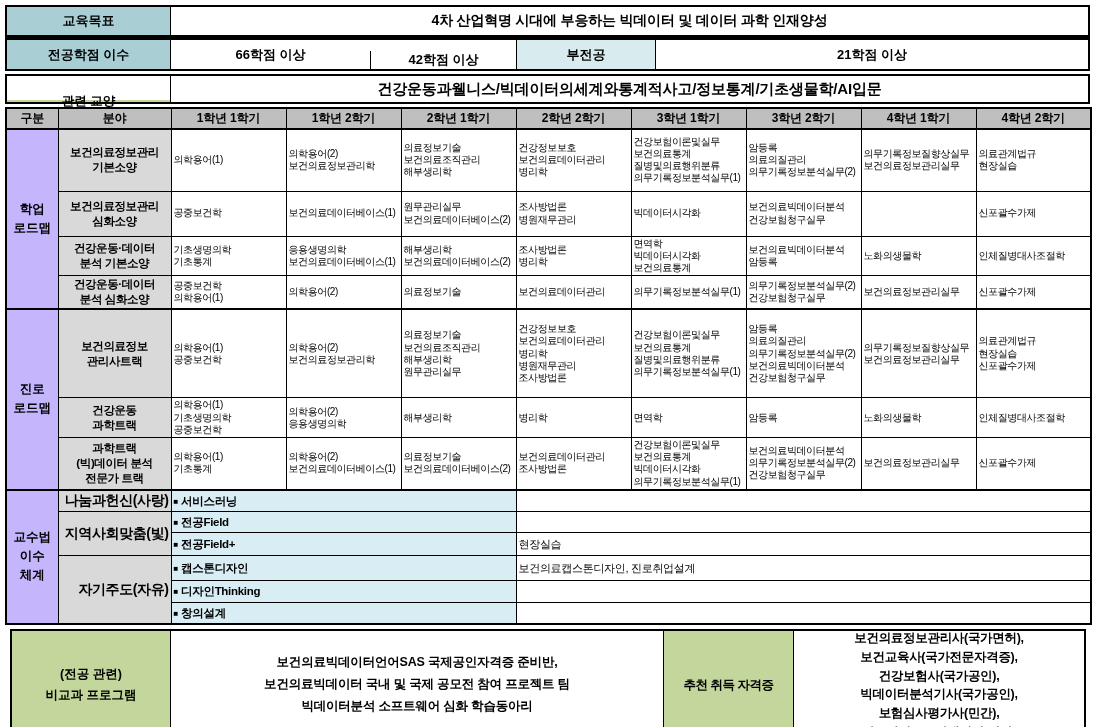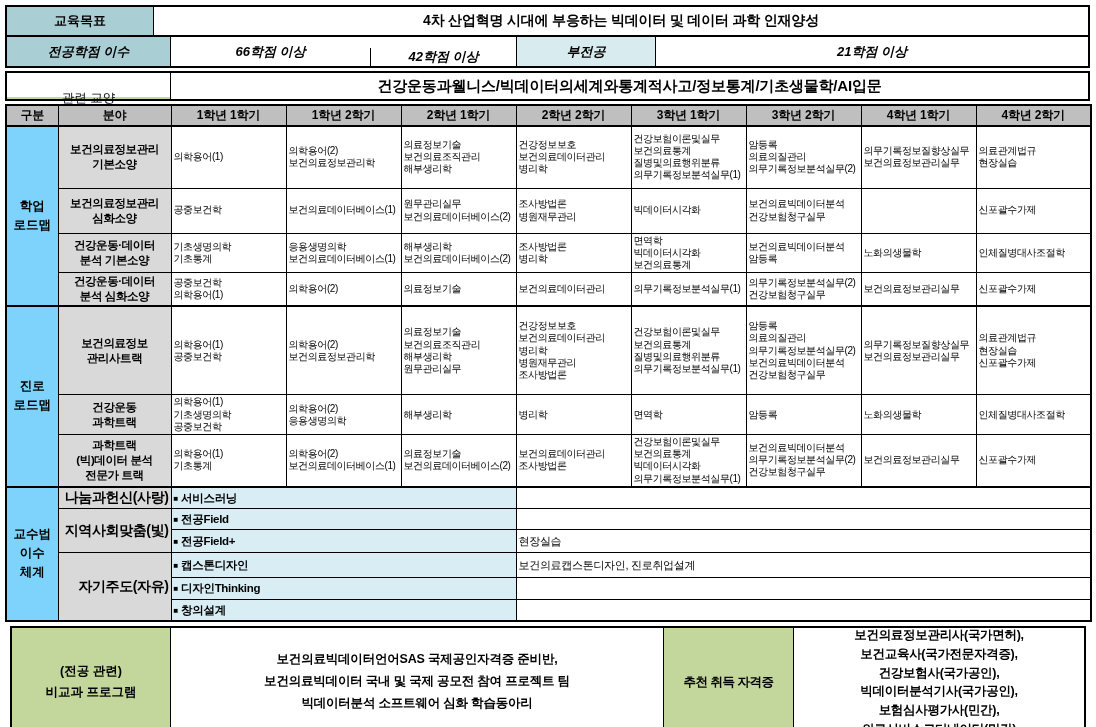--- a/index.html
+++ b/index.html
@@ -4,38 +4,38 @@
 <style>
   html,body{margin:0;padding:0;background:#fff;}
   .wrap{
     position:relative; width:1096px; height:727px; box-sizing:border-box;
     background:#fff; font-family:"Liberation Sans", sans-serif; color:#000;
     padding:5px 0 0 5px; overflow:hidden;
   }
   .box{ width:1085px; border:2px solid #000; box-sizing:border-box; background:#fff; }
   .gap{ height:3px; }
   .brow{ display:flex; align-items:stretch; }
-  .brow + .brow{ border-top:2px solid #000000;font-style:italic; }
+  .brow + .brow{ border-top:5px solid #000000; }
   .bcell{ box-sizing:border-box; display:flex; align-items:center; justify-content:center; text-align:center; }
   .bcell + .bcell{ border-left:1px solid #000; }
   .teal{ background:#a9cfd4; }
   .lblue{ background:#d8ecef; }
   .green{ background:#c3d69b; }
   .lbl{ font-weight:bold; font-size:13px; }
   .title-cell{ flex:1; font-weight:bold; font-size:14px; letter-spacing:-0.2px; }
   .credit-cell{ font-weight:bold; font-size:13px; }
   .liberal-val{ flex:1; font-weight:600; font-size:15px; letter-spacing:-0.2px; }
 
   table.roadmap{ border-collapse:collapse; table-layout:fixed; width:1085px; border:2px solid #000; }
   table.roadmap th, table.roadmap td{
     border:1px solid #000; box-sizing:border-box; overflow:hidden; padding:1px 2px;
     vertical-align:middle;
   }
   table.roadmap th.hdr{ background:#bfbfbf; font-size:12px; font-weight:bold; height:21px; letter-spacing:-0.2px; }
-  td.sec-label{ background:#7dd3fc; font-weight:bold; font-size:12.5px; text-align:center; line-height:1.55; }
+  td.sec-label{ background:#c4b5fd; font-weight:bold; font-size:12.5px; text-align:center; line-height:1.55; }
   td.field{ background:#d9d9d9; font-weight:bold; font-size:11.5px; text-align:center; letter-spacing:-0.4px; line-height:1.3; }
   td.course{ font-size:10px; letter-spacing:-0.4px; line-height:1.22; text-align:left; padding-left:4px; }
   td.course div{ white-space:nowrap; }
   tr.sec-start td{ border-top:2px solid #000; }
   td.tcat{ background:#d9d9d9; font-weight:bold; font-size:14px; text-align:right; letter-spacing:-0.4px;margin-top:23px; }
   td.titem{ background:#d8edf4; font-weight:bold; font-size:11.5px; text-align:left; padding-left:7px; letter-spacing:-0.3px; }
   td.titem .sq{ font-size:8px; vertical-align:1px; margin-right:3px; }
   td.tval{ font-size:11px; text-align:left; padding-left:8px; letter-spacing:-0.3px; }
 
   .bottom{ margin-left:5px; width:1076px; height:113px; border:2px solid #000; box-sizing:border-box; display:flex; }
@@ -46,37 +46,37 @@
   .b-certlabel{ width:130px; font-weight:bold; font-size:12.5px; letter-spacing:-0.5px; }
   .b-certs{ flex:1; font-weight:bold; font-size:12.5px; line-height:1.5; letter-spacing:-0.3px; }
 </style>
 </head>
 <body>
 
 <div class="wrap">
 
   <div class="box">
     <div class="brow" style="height:28px;">
-      <div class="bcell teal lbl" style="width:146px;">교육목표</div>
+      <div class="bcell teal lbl" style="width:163px;">교육목표</div>
       <div class="bcell title-cell">4차 산업혁명 시대에 부응하는 빅데이터 및 데이터 과학 인재양성</div>
     </div>
     <div class="brow" style="height:29px;">
       <div class="bcell teal lbl" style="width:163px;">전공학점 이수</div>
       <div class="bcell credit-cell" style="width:200px;">66학점 이상</div>
       <div class="bcell credit-cell" style="width:146px;margin-top:11px;">42학점 이상</div>
       <div class="bcell lblue credit-cell" style="width:139px;">부전공</div>
       <div class="bcell credit-cell" style="flex:1;">21학점 이상</div>
     </div>
   </div>
 
   <div class="gap"></div>
 
   <div class="box">
     <div class="brow" style="height:26px;">
-      <div class="bcell green" style="width:163px;font-weight:normal;font-size:12.5px;margin-top:24px;">관련 교양</div>
+      <div class="bcell green" style="width:163px;font-weight:bold;font-size:12.5px;margin-top:24px;">관련 교양</div>
       <div class="bcell liberal-val">건강운동과웰니스/빅데이터의세계와통계적사고/정보통계/기초생물학/AI입문</div>
     </div>
   </div>
 
   <div class="gap"></div>
 
   <table class="roadmap">
     <colgroup>
       <col style="width:52px;">
         <col style="width:113px;">

